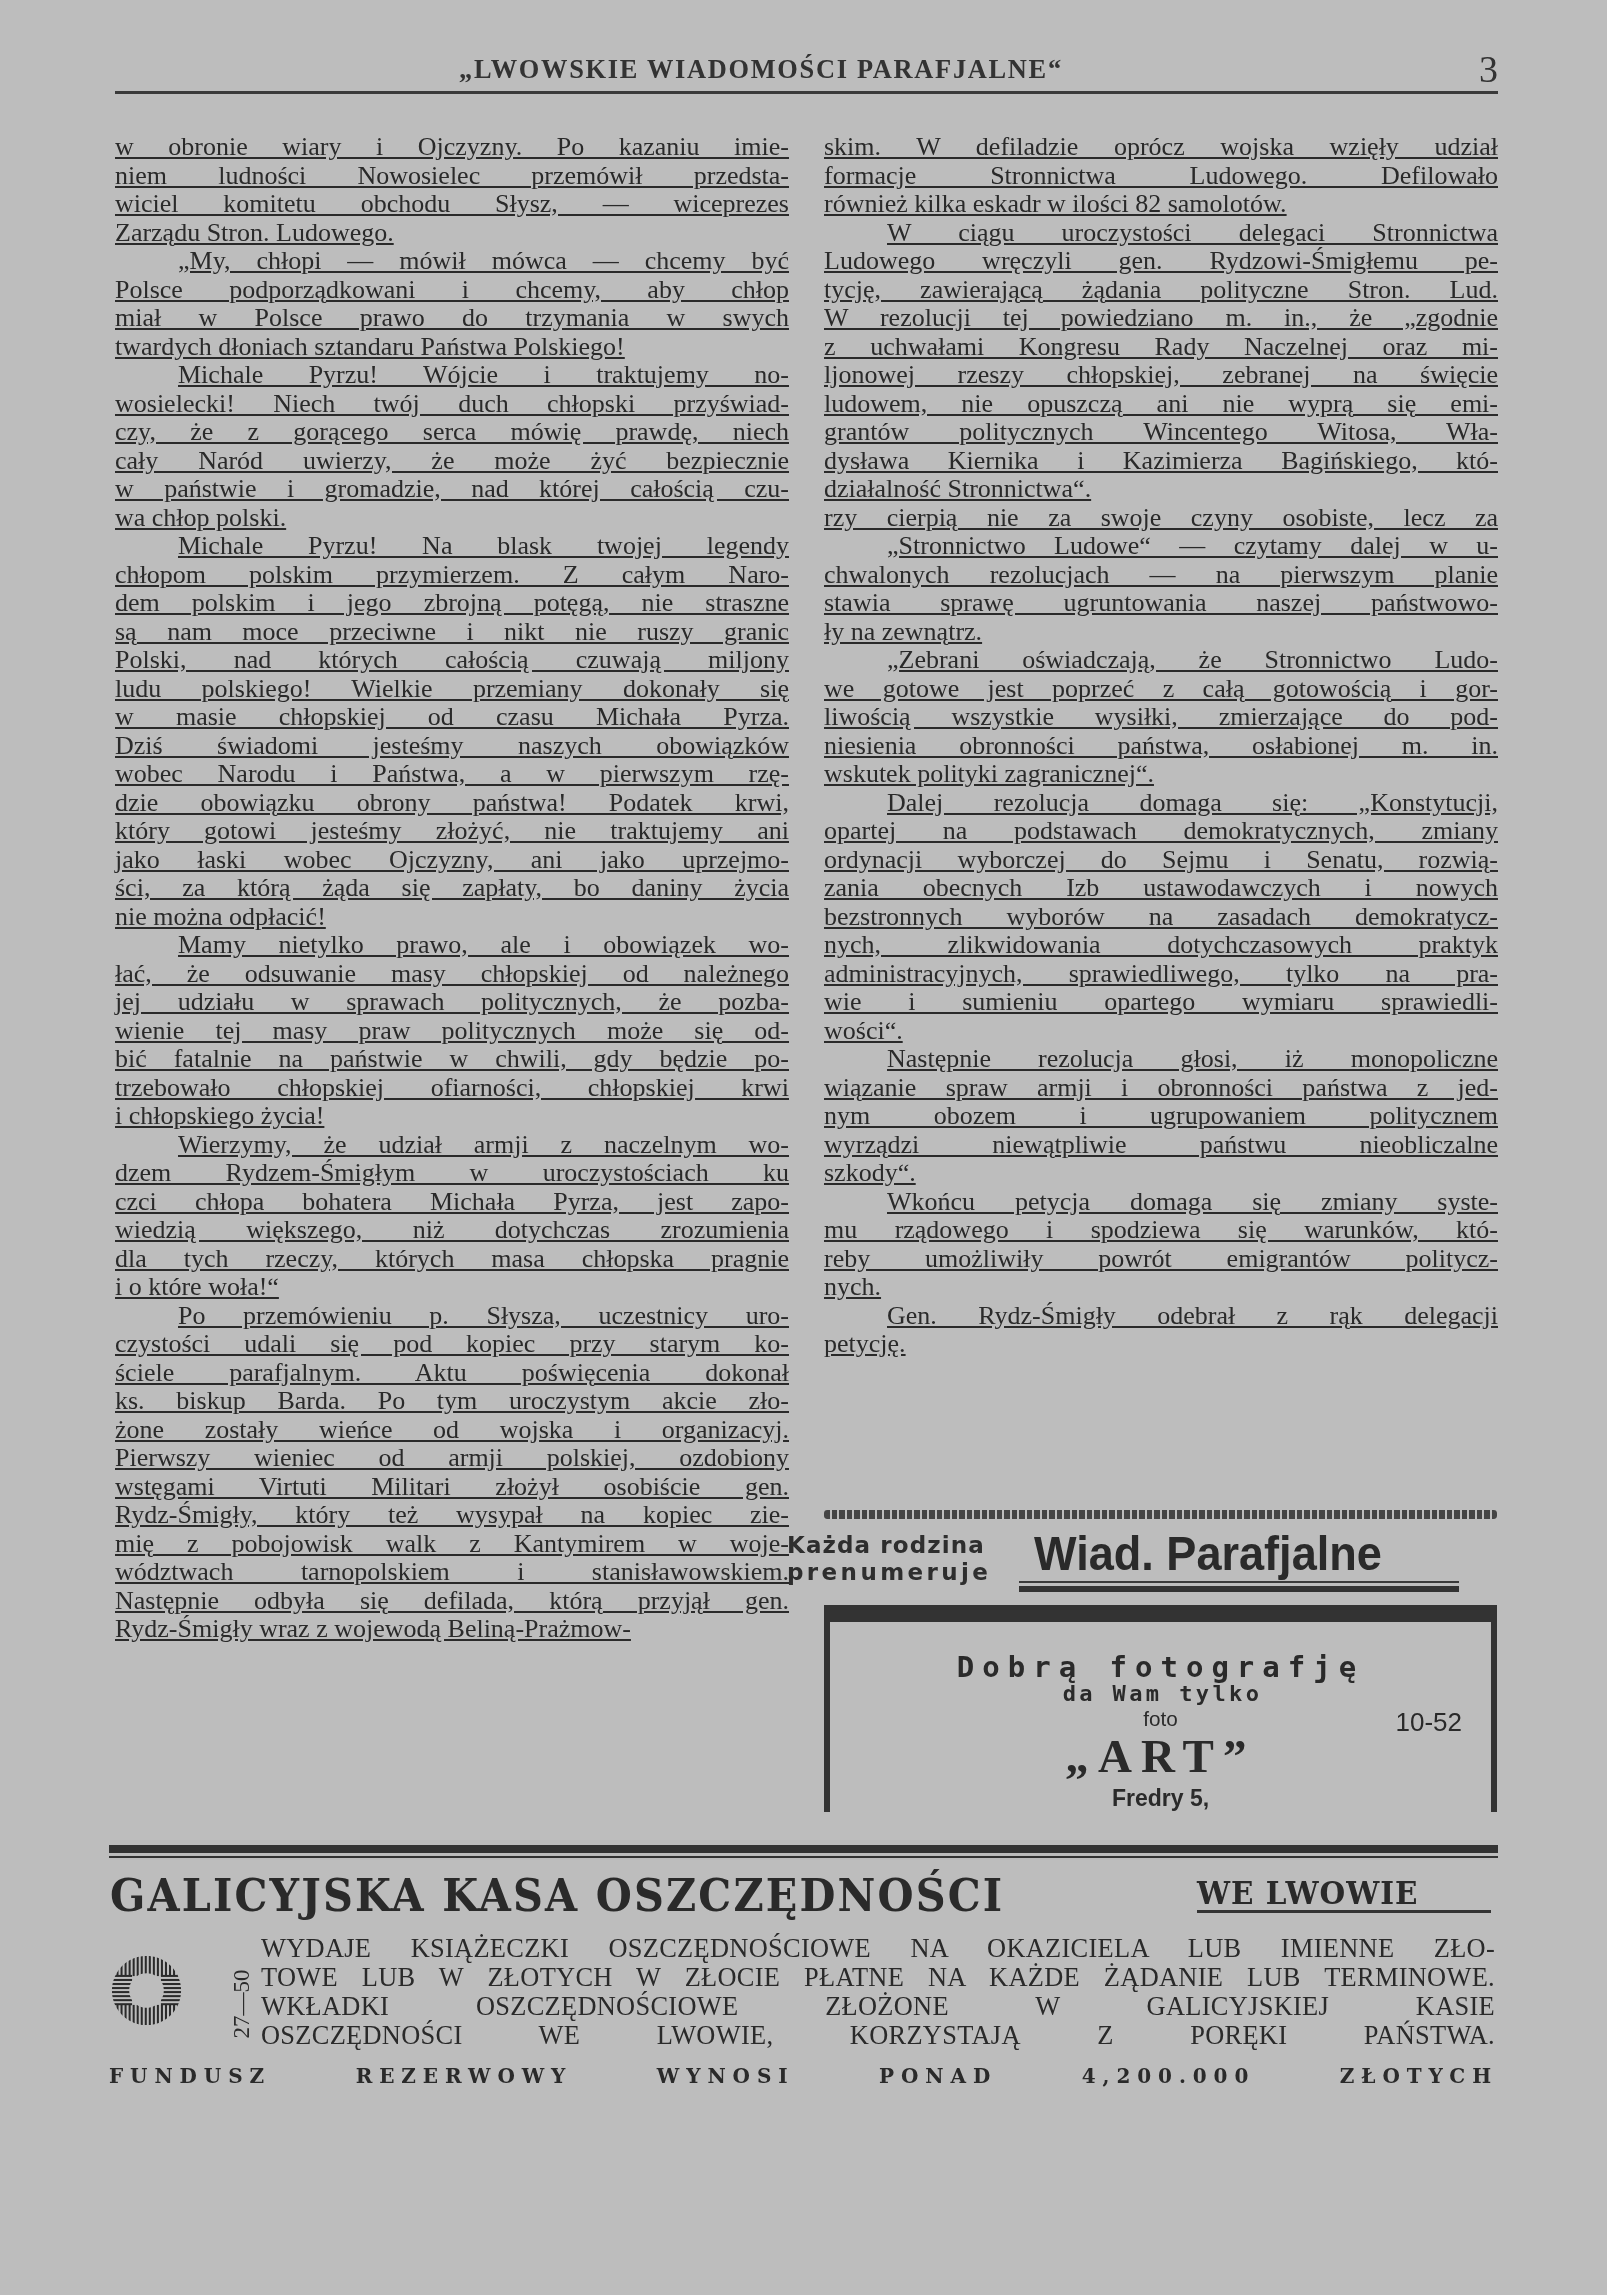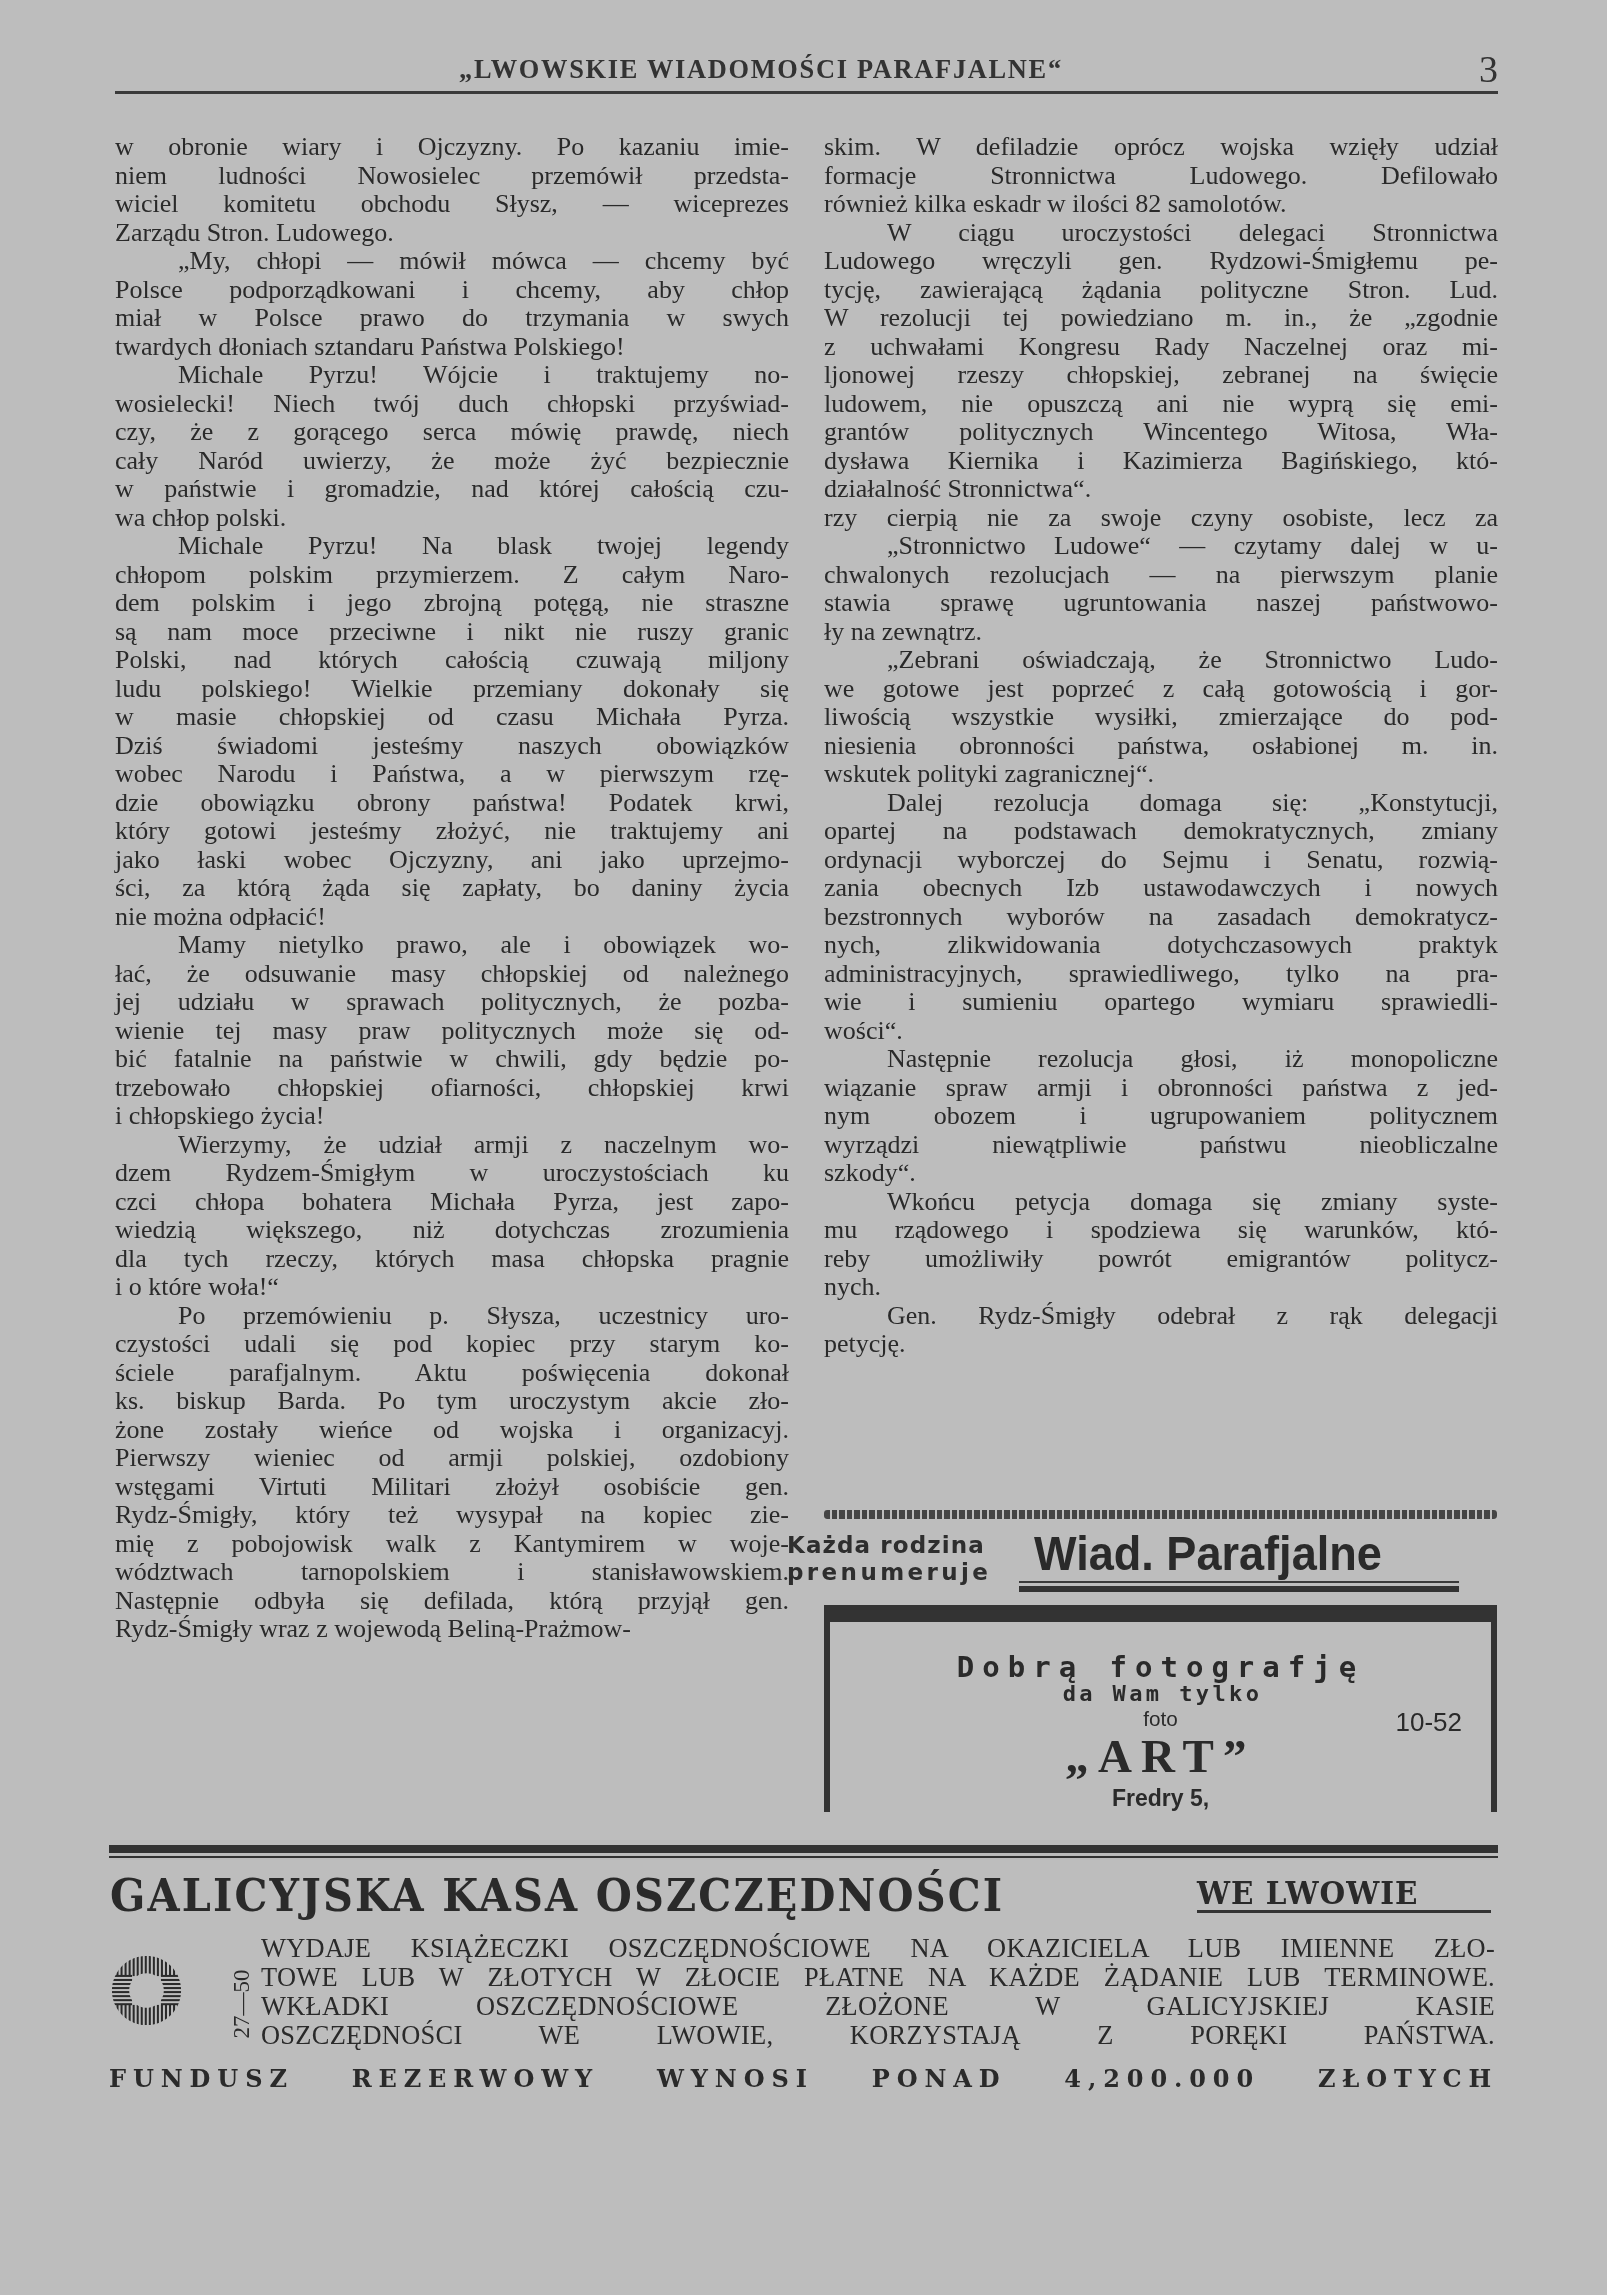--- a/index.html
+++ b/index.html
@@ -25,21 +25,21 @@
   }
   .header-rule {
     position:absolute; left:115px; top:91px; width:1383px; height:2.9px; background:#3a3a3a;
   }
   .column {
     position:absolute; top:133px; width:674px;
     font-size:26px; line-height:28.5px; text-align:justify;
   }
   .col-left { left:115px; }
   .col-right { left:824px; }
-  .column p { margin:0; text-indent:0; hyphens:manual; }
+  .column p { margin:0; text-indent:0; hyphens:manual;text-decoration:underline; }
   .column p .ln { display:block; text-align:justify; text-align-last:justify; white-space:nowrap; }
   .column p .ln.last { text-align-last:left; }
   .ornament-rule {
     position:absolute; left:824px; top:1510px; width:673px; height:9.2px;
     background: repeating-linear-gradient(90deg,#2f2f2f 0 5.7px,#bdbdbd 5.7px 8px,#2f2f2f 8px 12.6px,#bdbdbd 12.6px 15px);
     border-radius:3.4px; opacity:0.85;
   }
   .sub-ad { position:absolute; left:787px; top:1527px; width:673px; height:63px; }
   .sub-ad .small {
     position:absolute; left:0; font-family:"DejaVu Sans", sans-serif; font-weight:bold;
@@ -84,21 +84,21 @@
     transform:rotate(-90deg); transform-origin:center; white-space:nowrap;
   }
   .bank-body {
     position:absolute; left:261px; top:1934px; width:1234px;
     font-family:"Liberation Serif", serif; font-size:26.4px; line-height:29px; color:#2a2a2a;
     letter-spacing:0.3px;
   }
   .bank-body .ln { display:block; text-align:justify; text-align-last:justify; white-space:nowrap; }
   .bank-footer {
     position:absolute; left:109px; top:2064px; width:1389px;
-    font-family:"DejaVu Serif", serif; font-weight:bold; font-size:24px; color:#2a2a2a;
+    font-family:"DejaVu Serif", serif; font-weight:bold; font-size:20px; color:#2a2a2a;
     text-align:justify; text-align-last:justify; letter-spacing:6.9px; white-space:nowrap;
   }
 </style>
 </head>
 <body>
 
 <div class="page-header">
   <span class="running-title">„LWOWSKIE WIADOMOŚCI PARAFJALNE“</span>
   <span class="page-number">3</span>
 </div>

